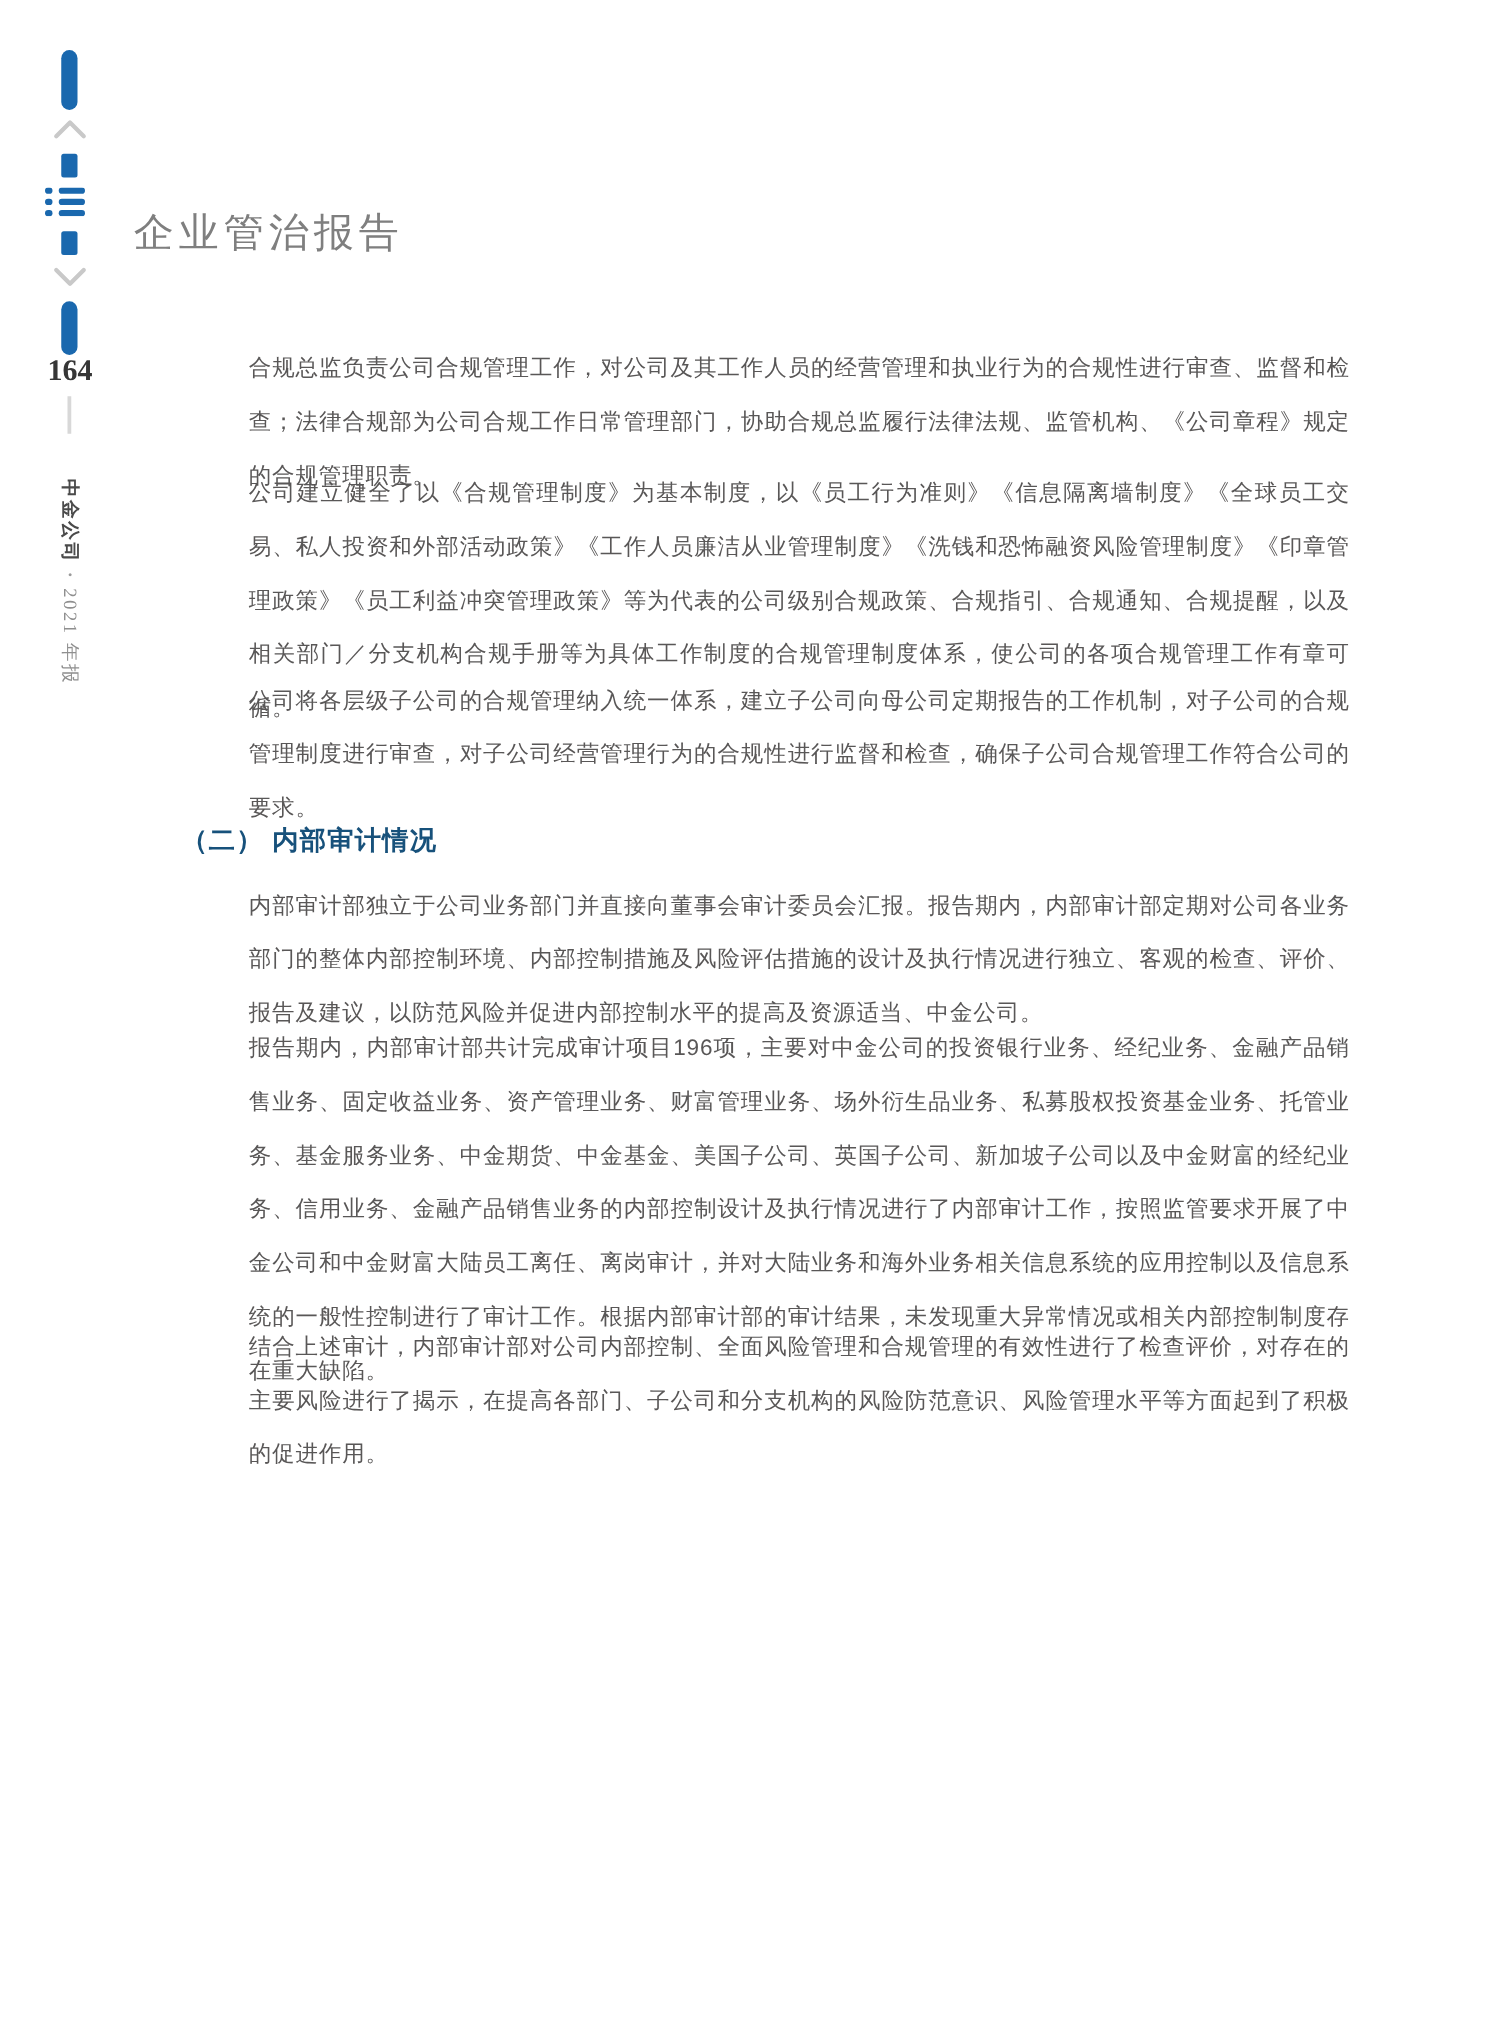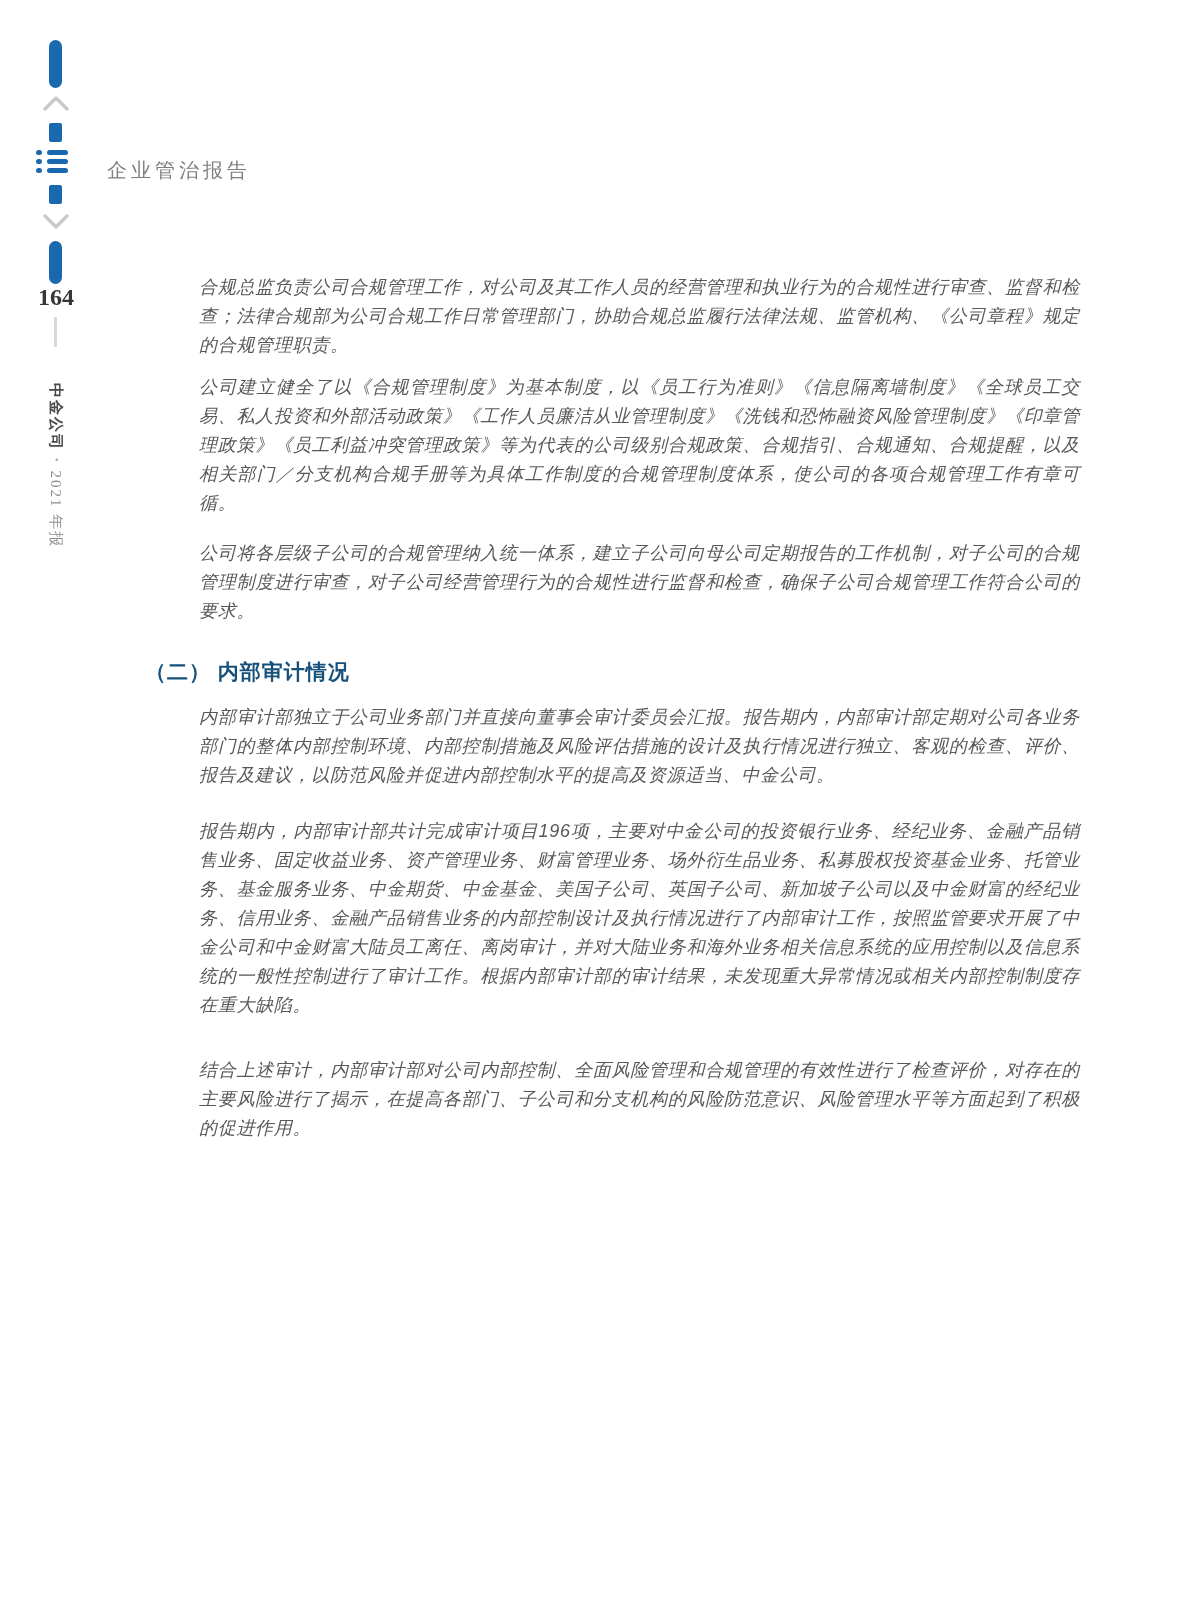--- a/index.html
+++ b/index.html
@@ -39,28 +39,28 @@
     letter-spacing:2px;
   }
   .spine-company { font-size:15px; font-weight:bold; color:#4a4a4a; }
   .spine-dot { font-size:10px; color:#9a9a9a; margin:0 7px; vertical-align:2px; }
   .spine-year { font-size:15px; color:#8f8f8f; }
 
   
   .doc-title {
     position:absolute; left:107px; top:144px;
     font-family:"Liberation Serif", serif;
-    font-size:20px; color:#7f7f7f; letter-spacing:4px; font-weight:400;text-align:right;
+    font-size:32px; color:#7f7f7f; letter-spacing:4px; font-weight:400;text-align:right;
   }
 
   
   .content p {
     position:absolute; left:199px; width:881px; margin:0;
-    font-size:18px; line-height:29px; letter-spacing:0.7px;
-    color:#595757; text-align:justify;font-style:italic;
+    font-size:18px; line-height:43px; letter-spacing:0.7px;
+    color:#595757; text-align:justify;
   }
   .p1 { top:273px; }
   .p2 { top:373px; }
   .p3 { top:539px; }
   .p4 { top:703px; }
   .p5 { top:817px; }
   .p6 { top:1056px; }
 
   .sub-heading {
     position:absolute; left:145px; top:658px; margin:0;

